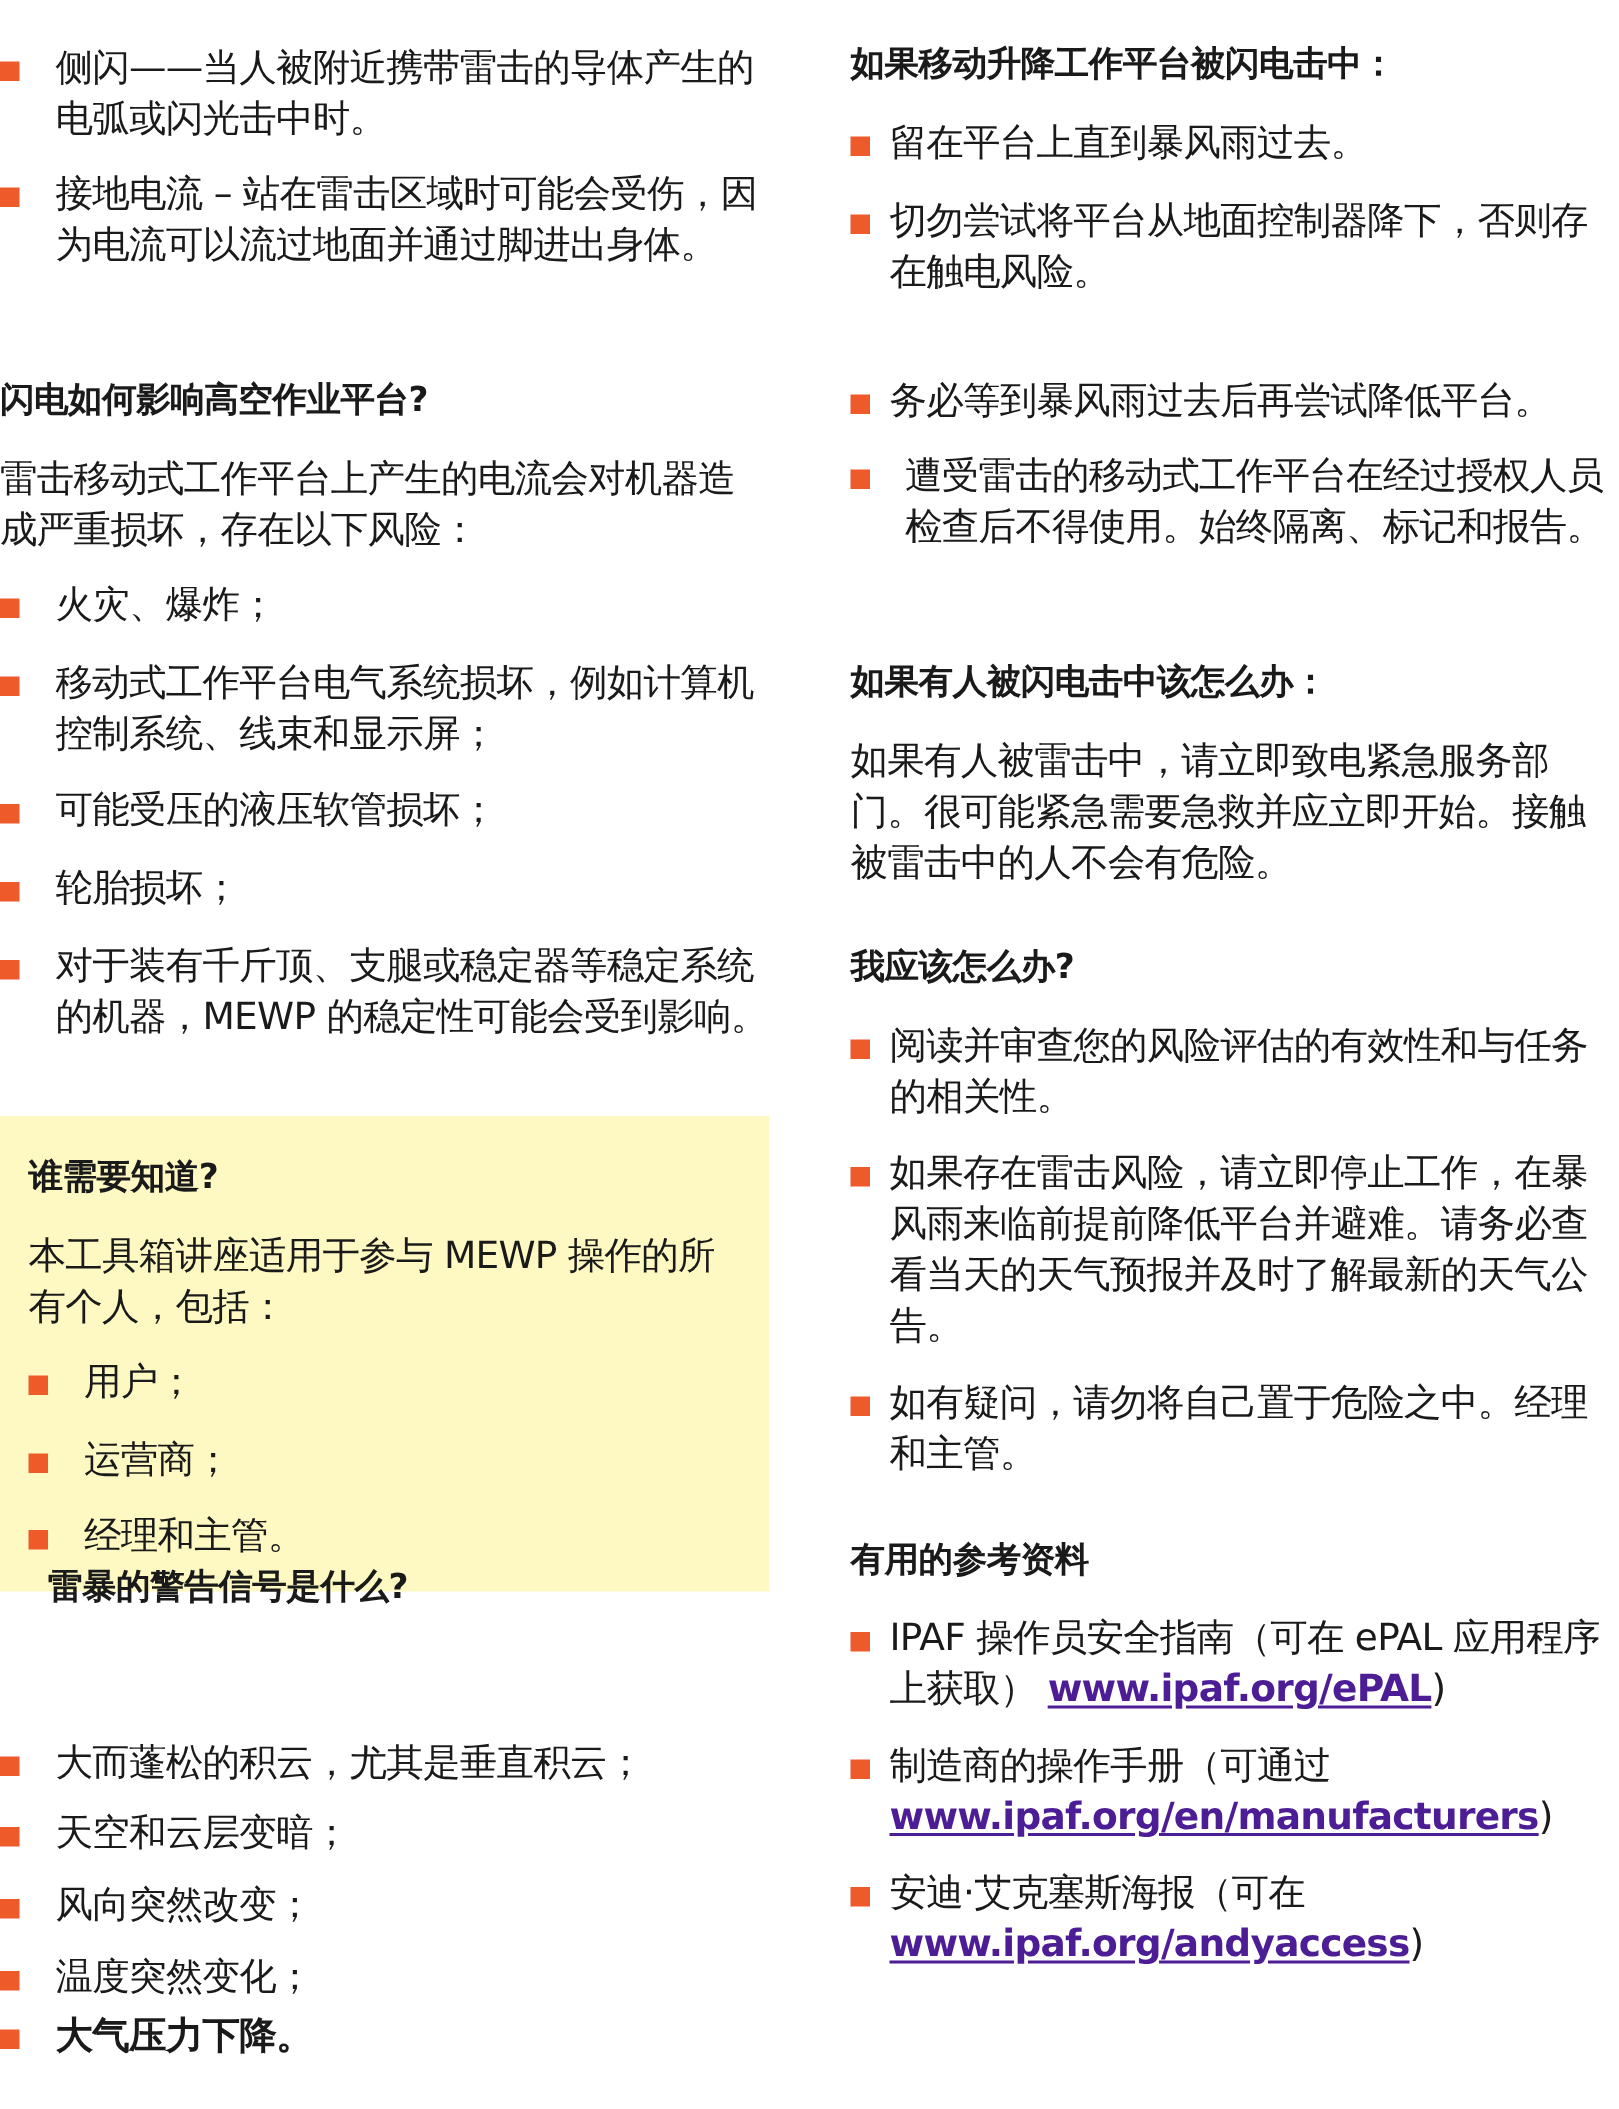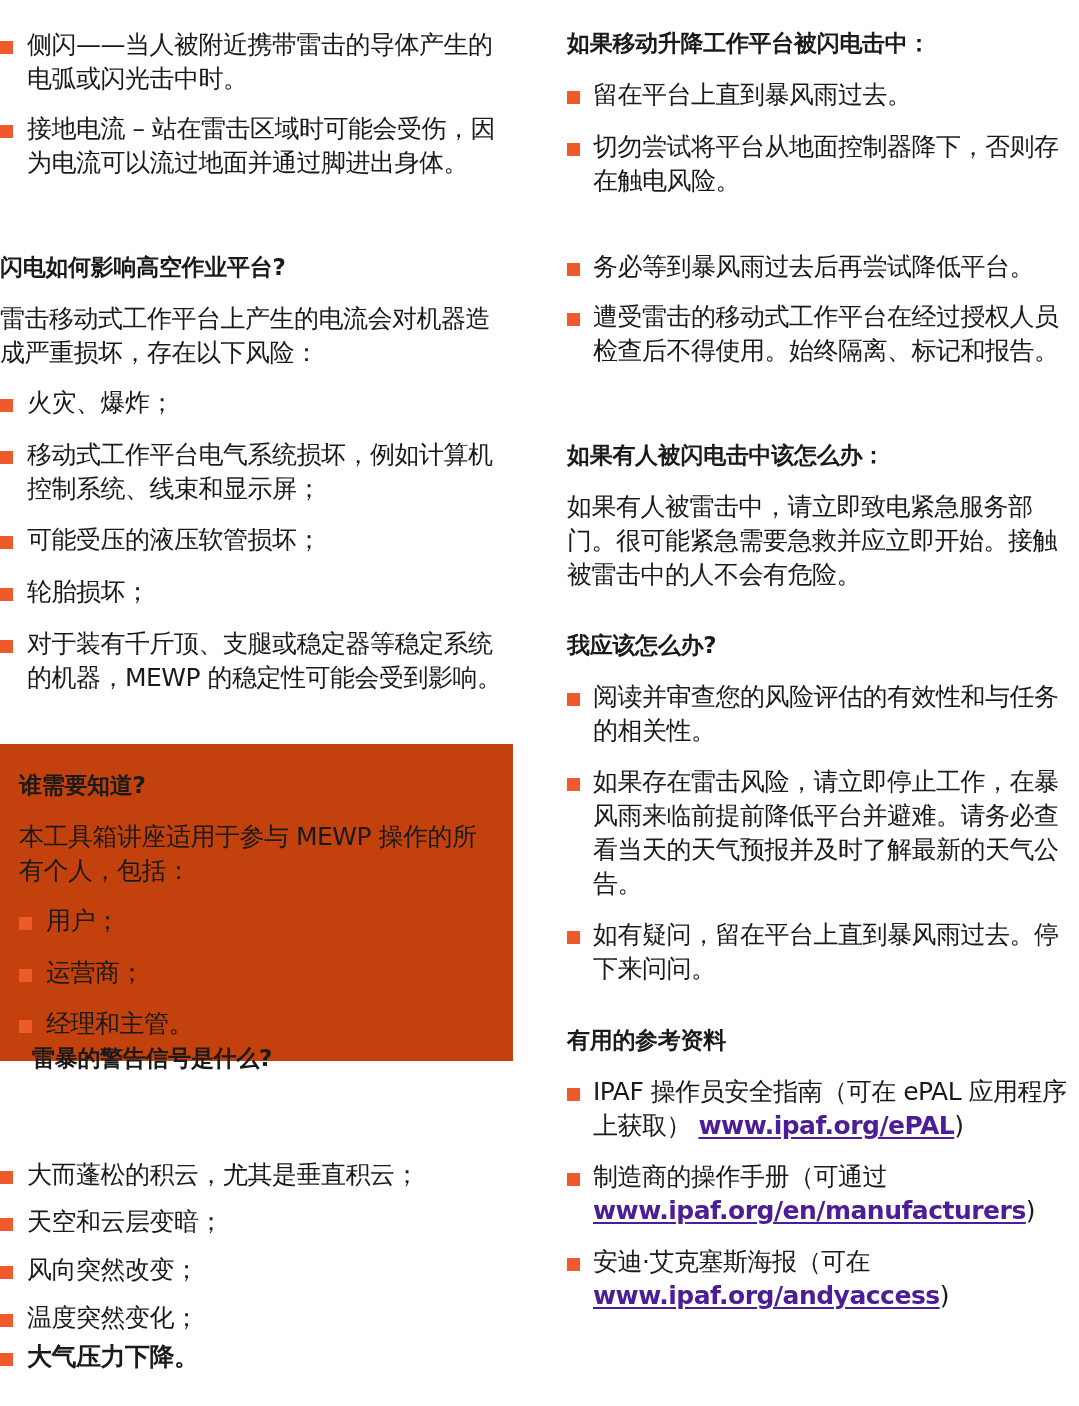--- a/index.html
+++ b/index.html
@@ -12,33 +12,33 @@
   .col-left { left: 0; width: 513px; }
   .col-right { left: 567px; width: 512px; }
   .bullet {
     position: absolute; left: 0; margin: 0;
     font-size: 25px; line-height: 34px; letter-spacing: -0.5px;
   }
   .bullet .sq {
     position: absolute; left: 0; top: 13px; width: 13px; height: 13px;
     background: #ee5a2a;
   }
-  .bullet .txt { display: block; padding-left: 27px; }
+  .bullet .txt { display: block; padding-left: 37px; }
   .col-right .bullet .txt { padding-left: 26px; }
   .heading {
     position: absolute; left: 0; margin: 0;
     font-size: 23px; font-weight: bold; line-height: 34px; letter-spacing: -0.3px;
   }
   .para {
     position: absolute; left: 0; margin: 0;
     font-size: 25px; line-height: 34px; letter-spacing: -0.5px;
   }
   .yellow-box {
     position: absolute; left: 0; top: 744px; width: 513px; height: 317px;
-    background: #c2410c;
+    background: #fef9c3;
   }
   .yellow-box .heading { left: 19px; }
   .yellow-box .para { left: 19px; width: 480px; }
   .yellow-box .bullet { left: 19px; width: 480px; }
   .link { color: #4c1d95; font-weight: bold; text-decoration: underline; text-underline-offset: 3px; }
 </style>
 </head>
 <body>
 
 <div class="col col-left">
@@ -125,40 +125,40 @@
     <span class="txt">留在平台上直到暴风雨过去。</span>
   </div>
   <div class="bullet" style="top:130px;width:512px;">
     <span class="sq"></span>
     <span class="txt">切勿尝试将平台从地面控制器降下，否则存在触电风险。</span>
   </div>
   <div class="bullet" style="top:215px;width:512px;margin-top:35px;">
     <span class="sq"></span>
     <span class="txt">务必等到暴风雨过去后再尝试降低平台。</span>
   </div>
-  <div class="bullet" style="top:300px;width:512px;">
+  <div class="bullet" style="top:300px;width:512px;text-align:center;">
     <span class="sq"></span>
     <span class="txt">遭受雷击的移动式工作平台在经过授权人员检查后不得使用。始终隔离、标记和报告。</span>
   </div>
 
   <h2 class="heading" style="top:438px;">如果有人被闪电击中该怎么办：</h2>
   <p class="para" style="top:490px;width:512px;">如果有人被雷击中，请立即致电紧急服务部门。很可能紧急需要急救并应立即开始。接触被雷击中的人不会有危险。</p>
 
   <h2 class="heading" style="top:628px;">我应该怎么办?</h2>
   <div class="bullet" style="top:680px;width:512px;">
     <span class="sq"></span>
     <span class="txt">阅读并审查您的风险评估的有效性和与任务的相关性。</span>
   </div>
   <div class="bullet" style="top:765px;width:512px;">
     <span class="sq"></span>
     <span class="txt">如果存在雷击风险，请立即停止工作，在暴风雨来临前提前降低平台并避难。请务必查看当天的天气预报并及时了解最新的天气公告。</span>
   </div>
   <div class="bullet" style="top:918px;width:512px;">
     <span class="sq"></span>
-    <span class="txt">如有疑问，留在平台上直到暴风雨过去。停下来问问。</span>
+    <span class="txt">如有疑问，请勿将自己置于危险之中。经理和主管。</span>
   </div>
 
   <h2 class="heading" style="top:1023px;">有用的参考资料</h2>
   <div class="bullet" style="top:1075px;width:512px;">
     <span class="sq"></span>
     <span class="txt"><span>IPAF 操作员安全指南（可在 ePAL 应用程序上获取）</span> <a class="link">www.ipaf.org/ePAL</a><span>)</span></span>
   </div>
   <div class="bullet" style="top:1160px;width:512px;">
     <span class="sq"></span>
     <span class="txt"><span>制造商的操作手册（可通过 </span><a class="link">www.ipaf.org/en/manufacturers</a><span>)</span></span>

